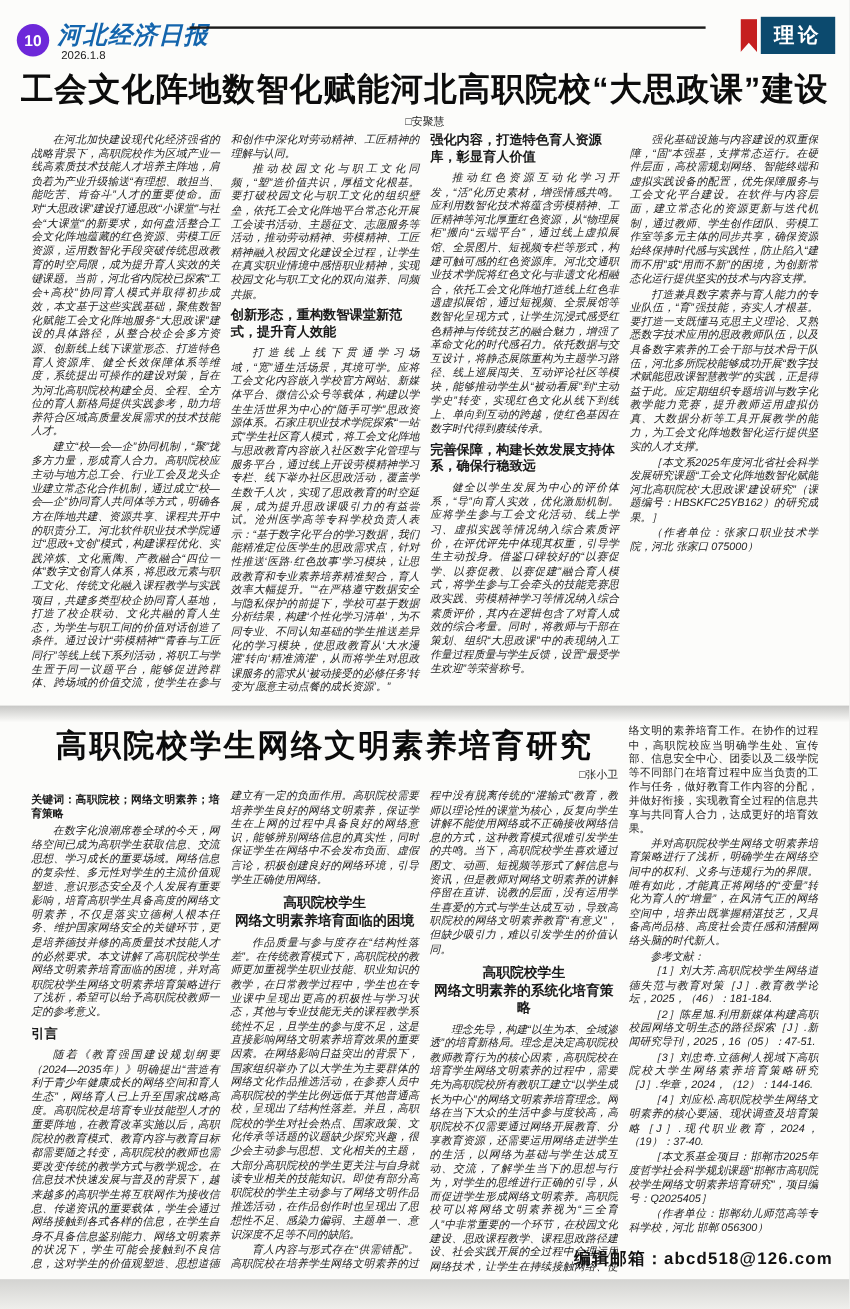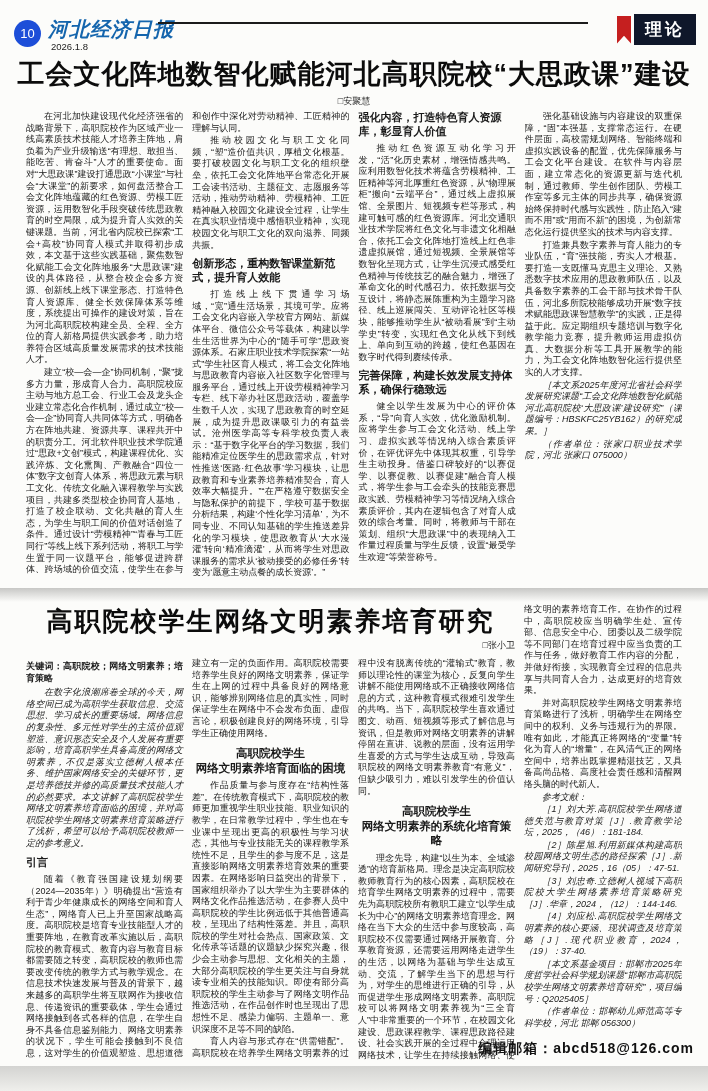--- a/index.html
+++ b/index.html
@@ -1,30 +1,30 @@
 <!DOCTYPE html>
 <html><head>
 <meta charset="utf-8">
 <style>
   html,body{margin:0;padding:0;background:#e8e8e6;}
   .page{position:relative;width:708px;height:1091px;background:#fcfcfa;margin:0 auto;overflow:hidden;
         font-family:"Liberation Sans",sans-serif;color:#1a1a1a;}
   
   .masthead{position:absolute;top:14px;left:10px;right:10px;height:48px;}
   .pgbadge{position:absolute;left:4px;top:6px;width:27px;height:27px;border-radius:50%;
-           background:#1d4ed8;color:#fff;font-size:13px;font-weight:normal;
+           background:#6d28d9;color:#fff;font-size:13px;font-weight:bold;
            display:flex;align-items:center;justify-content:center;}
   .papername{position:absolute;left:38px;top:2px;font-family:"Liberation Serif",serif;
              font-style:italic;font-weight:bold;font-size:20px;color:#1465ad;letter-spacing:1px;}
   .paperdate{position:absolute;left:41px;top:27px;font-size:9.5px;color:#222;}
   .toprule{position:absolute;left:148px;right:110px;top:8px;height:2px;background:#1b1b1b;}
   .secbadge{position:absolute;right:2px;top:0;display:flex;align-items:center;}
   .bookmark{width:14px;height:28px;background:#c51f1f;margin-right:3px;
             clip-path:polygon(0 0,100% 0,100% 100%,50% 72%,0 100%);}
-  .secbox{background:#0f172a;color:#fff;font-size:17px;font-weight:bold;
+  .secbox{background:#0c4a6e;color:#fff;font-size:17px;font-weight:bold;
           padding:4px 11px;letter-spacing:3px;}
   
   .a1-head{position:absolute;top:58px;left:12px;right:12px;text-align:center;
            font-size:27px;font-weight:900;letter-spacing:1px;color:#0c0c0c;line-height:32px;}
   .a1-byline{position:absolute;top:95px;left:0;right:0;text-align:center;font-size:9px;color:#222;}
   .a1-body{position:absolute;top:111px;left:26px;width:656px;height:474px;
            column-count:4;column-gap:9px;column-fill:auto;overflow:hidden;
            font-size:9px;line-height:11.6px;text-align:justify;}
   
   .divider{position:absolute;top:588px;left:0;width:708px;height:14px;
@@ -33,21 +33,21 @@
   .a2-zone{position:absolute;top:604px;left:26px;width:656px;height:462px;display:flex;gap:9px;}
   .a2-left{width:489px;display:flex;flex-direction:column;}
   .a2-head{text-align:center;font-size:26px;font-weight:900;letter-spacing:2px;
            color:#0c0c0c;line-height:30px;margin-top:2px;}
   .a2-byline{text-align:right;font-size:9px;color:#222;margin:3px 0 6px;}
   .a2-cols{column-count:3;column-gap:9px;column-fill:auto;overflow:hidden;height:404px;
            font-size:9px;line-height:11.6px;text-align:justify;}
   .a2-right{width:158px;font-size:9px;line-height:11.6px;text-align:justify;overflow:hidden;}
   
   .blk{margin:0 0 1px;}
-  .blk-p{text-indent:2em;}
+  .blk-p{text-indent:2em;font-style:italic;}
   .blk-pc{text-indent:0;}
   .blk-h{font-weight:bold;font-size:11px;line-height:13.5px;margin:6px 0 5px;text-align:left;}
   .blk-hc{font-weight:bold;font-size:11.5px;line-height:14.5px;margin:7px 0 5px;text-align:center;}
   .blk-it{font-style:italic;text-indent:2em;}
   .blk-ref{font-style:italic;text-indent:2em;}
   .blk-kw{font-weight:bold;margin:3px 0;}
   
   .editor{position:absolute;right:14px;top:1040px;font-size:14px;font-weight:bold;
           letter-spacing:1px;color:#111;}
   .bottomband{position:absolute;left:0;top:1066px;width:708px;height:25px;

